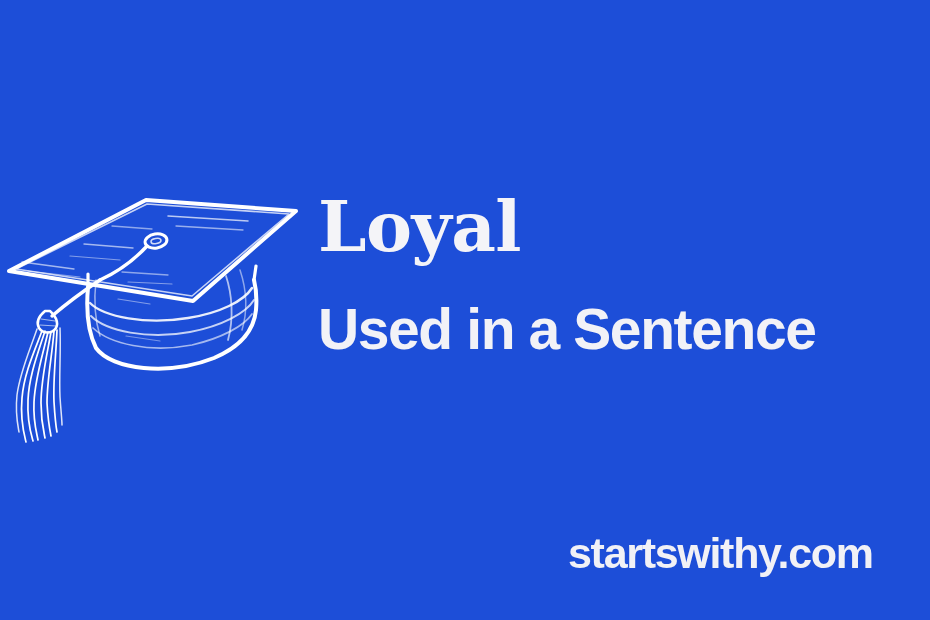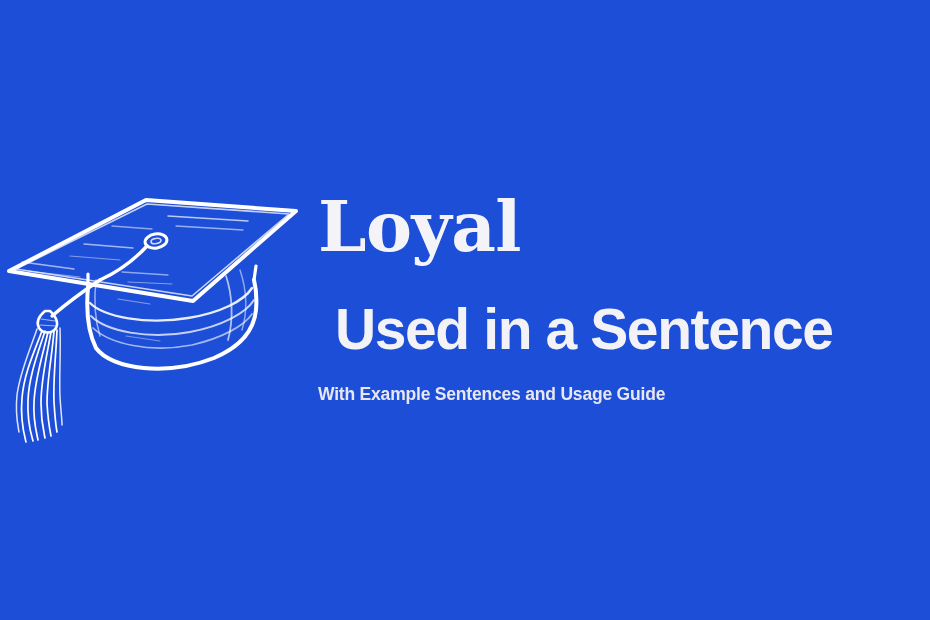--- a/index.html
+++ b/index.html
@@ -130,18 +130,18 @@
 
       <path d="M96 110 C94 128, 95 150, 100 166" stroke-width="1.5" opacity="0.55"></path>
 
       <path d="M118 129 L150 134" stroke-width="1.2" opacity="0.45"></path>
       <path d="M126 166 L160 171" stroke-width="1.2" opacity="0.4"></path>
     </g>
   </svg>
 
   <div id="text-block">
     <h1 id="word-title" style="color: rgb(244, 244, 248);">Loyal</h1>
-    <h2 id="headline" style="color: rgb(242, 242, 247); margin-left: 17px;">Used in a Sentence</h2>
-    <p id="tagline" style="color: rgb(231, 231, 240);">With Example Sentences and Usage Guide</p>
+    <h2 id="headline" style="color: rgb(242, 242, 247);">Used in a Sentence</h2>
   </div>
 
+  <div id="site-domain" style="color: rgb(241, 241, 246);">startswithy.com</div>
 
 </div>
 
 </body></html>

